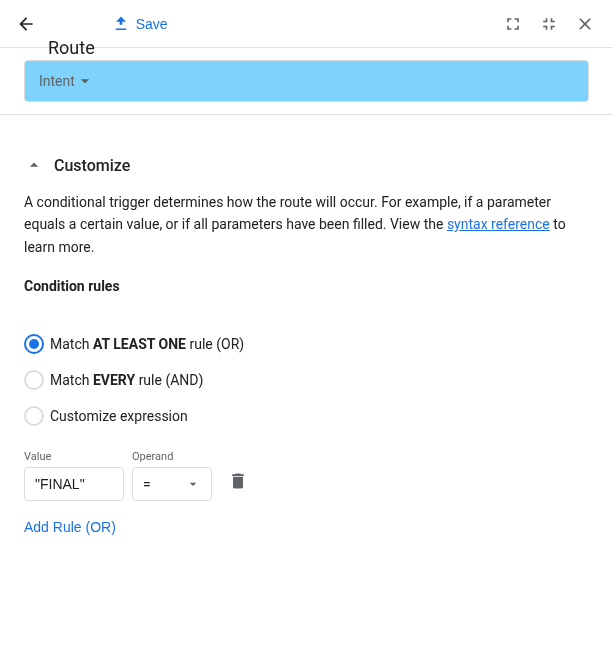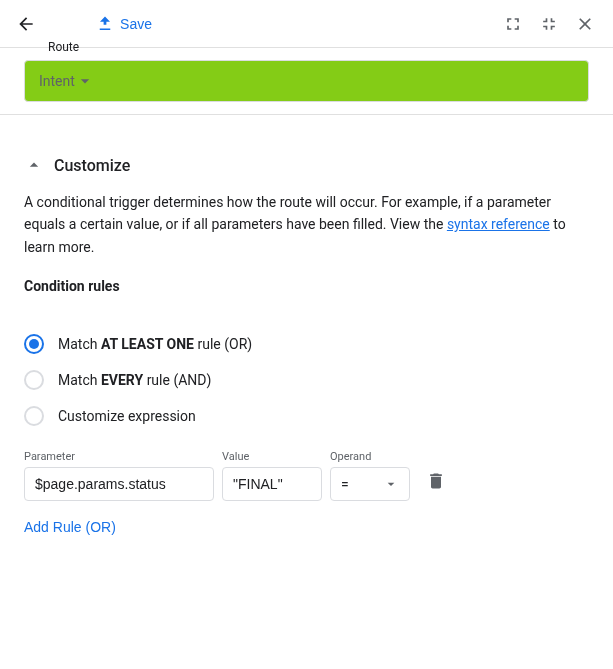--- a/index.html
+++ b/index.html
@@ -31,21 +31,21 @@
       display: flex;
       align-items: center;
       cursor: pointer;
       margin-right: 8px;
       color: #202124;
       background: none;
       border: none;
       padding: 4px;
     }
     .header-title {
-      font-size: 12px;
+      font-size: 18px;
       font-weight: 400;
       color: #202124;
       margin-top: 47px;
     }
     .save-btn {
       display: flex;
       align-items: center;
       gap: 6px;
       color: #1a73e8;
       font-size: 14px;
@@ -75,21 +75,21 @@
     .intent-section {
       padding: 12px 24px;
       border-bottom: 1px solid #e0e0e0;
     }
     .intent-dropdown {
       display: flex;
       align-items: center;
       border: 1px solid #dadce0;
       border-radius: 4px;
       padding: 10px 14px;
-      background: #84cc16;
+      background: #7dd3fc;
       cursor: pointer;
     }
     .intent-label {
       color: #5f6368;
       font-size: 14px;
     }
 
     
     .condition-section {
       padding: 16px 24px;
@@ -124,21 +124,21 @@
 
     
     .radio-group {
       display: flex;
       flex-direction: column;
       gap: 0;
     }
     .radio-option {
       display: flex;
       align-items: center;
-      gap: 14px;
+      gap: 6px;
       padding: 8px 0;
       cursor: pointer;
     }
     .radio-circle {
       width: 20px;
       height: 20px;
       border-radius: 50%;
       border: 2px solid #dadce0;
       display: flex;
       align-items: center;
@@ -314,24 +314,20 @@
     </div>
 
     <div class="radio-option">
       <div class="radio-circle"></div>
       <span class="radio-text">Customize expression</span>
     </div>
   </div>
 
   
   <div class="rule-row">
-    <div class="field-group">
-      <span class="field-label">Parameter</span>
-      <input class="field-input parameter-field" type="text" value="$page.params.status" style="">
-    </div>
     <div class="field-group">
       <span class="field-label">Value</span>
       <input class="field-input value-field" type="text" value="&quot;FINAL&quot;" style="">
     </div>
     <div class="field-group">
       <span class="field-label">Operand</span>
       <div class="field-input operand-field">
         <span>=</span>
         <svg width="16" height="16" viewBox="0 0 24 24">
           <path d="M7 10l5 5 5-5z" fill="#5f6368"></path>

